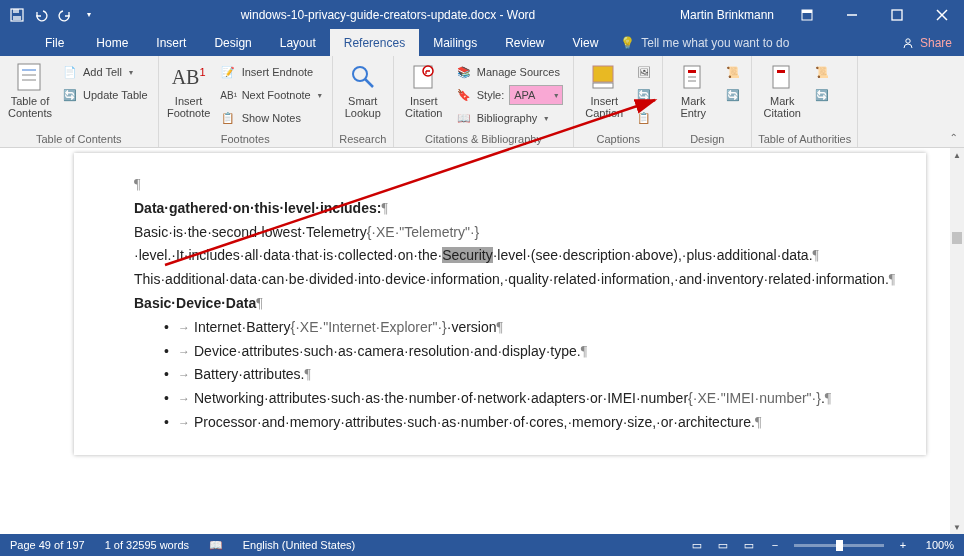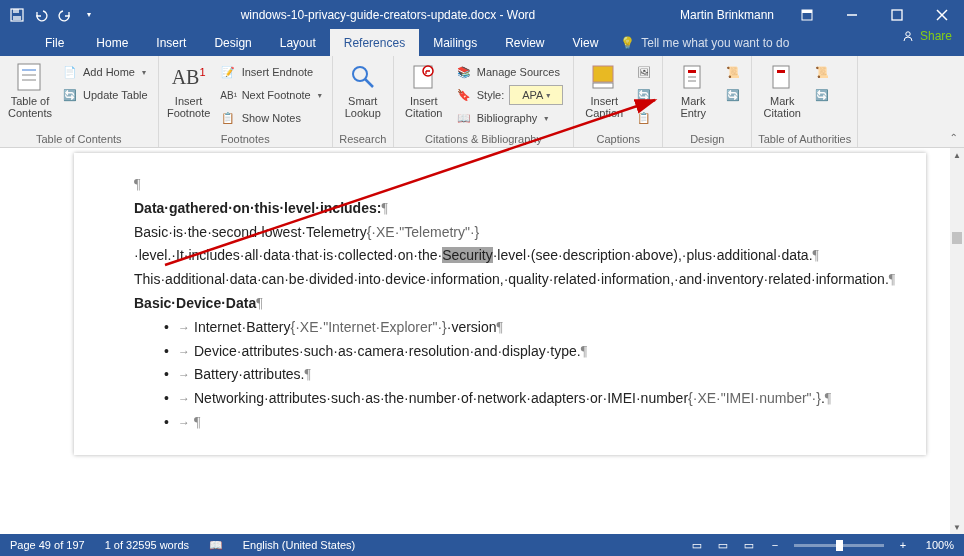--- a/index.html
+++ b/index.html
@@ -11,34 +11,34 @@
 .titlebar .title { flex: 1; text-align: center; white-space: nowrap; }
 .titlebar .user { padding: 0 10px; }
 .titlebar .winbtns { display: flex; }
 .titlebar .winbtns span { width: 45px; height: 29px; display: flex; align-items: center; justify-content: center; cursor: pointer; }
 
 .tabbar { height: 27px; background: #2B579A; color: #fff; display: flex; align-items: stretch; font-size: 12px; padding-left: 27px; }
 .tabbar .tab { padding: 0 14px; display: flex; align-items: center; cursor: pointer; }
 .tabbar .tab.active { background: #F1F1F1; color: #2B579A; }
 .tabbar .tab.file { padding: 0 18px; }
 .tabbar .tell { display: flex; align-items: center; color: rgba(255,255,255,.8); padding: 0 8px; gap: 6px; flex: 1; }
-.tabbar .share { margin-left: auto; padding: 0 12px; display: flex; gap: 5px; color: #84cc16; cursor: pointer; }
+.tabbar .share { margin-left: auto; padding: 0 12px; display: flex; align-items: center; gap: 5px; color: #fca5a5; cursor: pointer; }
 
 .ribbon { height: 92px; background: #F1F1F1; border-bottom: 1px solid #d4d4d4; display: flex; position: relative; font-size: 11px; color: #444; }
 .group { border-right: 1px solid #d9d9d9; padding: 3px 6px 2px; display: flex; flex-direction: column; }
 .group .body { flex: 1; display: flex; align-items: flex-start; gap: 4px; }
 .group .label { text-align: center; color: #666; font-size: 11px; padding-top: 2px; }
 .bigbtn { display: flex; flex-direction: column; align-items: center; justify-content: space-between; width: 48px; padding: 2px 2px 0; cursor: pointer; text-align: center; gap: 2px; }
 .bigbtn .ic { width: 32px; height: 32px; display: flex; align-items: center; justify-content: center; }
 .bigbtn .lbl { line-height: 1.1; }
 .stack { display: flex; flex-direction: column; gap: 1px; padding-top: 2px; }
 .smallbtn { display: flex; align-items: center; gap: 5px; padding: 1px 4px; cursor: pointer; white-space: nowrap; height: 22px; }
 .smallbtn .ic { width: 16px; height: 16px; display: flex; align-items: center; justify-content: center; }
 .dd { font-size: 8px; color: #666; padding-left: 2px; }
-.styleselect { width: 54px; height: 20px; border: 1px solid #ababab; background: #fef9c3; font-size: 11px; padding: 0 12px; display: flex; align-items: center; justify-content: space-between; }
+.styleselect { width: 54px; height: 20px; border: 1px solid #ababab; background: #f9a8d4; font-size: 11px; padding: 0 4px; display: flex; align-items: center; justify-content: space-between; }
 
 svg { display: block; }
 .collapse { position: absolute; right: 6px; bottom: 4px; font-size: 10px; color: #666; cursor: pointer; }
 
 .doc { position: absolute; top: 148px; left: 0; right: 14px; bottom: 22px; background: #fff; overflow: hidden; }
 .page { position: absolute; left: 74px; top: 5px; right: 24px; background: #fff; box-shadow: 0 0 4px rgba(0,0,0,.3); padding: 20px 60px 20px 60px; font-family: Georgia, "Times New Roman", serif; font-size: 14px; color: #222; line-height: 1.7; }
 .page .pmark::after { content: "¶"; color: #888; font-family: "Segoe UI"; }
 .page .dots { letter-spacing: 0; }
 .page b { font-weight: bold; }
 .highlight { background: #a3a3a3; }
@@ -150,21 +150,21 @@
               <line x1="7" y1="13" x2="21" y2="13" stroke="#888"></line>
               <line x1="7" y1="18" x2="21" y2="18" stroke="#888"></line>
             </svg>
           </div>
         <div class="lbl" style="white-space:pre-line;">Table of
 Contents</div>
       </div>
       <div class="stack">
         <div class="smallbtn">
             <span class="ic">📄</span>
-            <span>Add Home</span>
+            <span>Add Tell</span>
             <span class="dd">▾</span>
           </div>
         <div class="smallbtn">
             <span class="ic">🔄</span>
             <span>Update Table</span>
           </div>
       </div>
     </div>
     <div class="label">Table of Contents</div>
   </div>
@@ -334,21 +334,21 @@
     <p class="pmark"></p>
     <p><b><span class="dots">Data·gathered·on·this·level·includes:</span></b><span class="pmark"></span></p>
     <p><span class="dots">Basic·is·the·second-lowest·Telemetry</span><span class="xe">{·XE·"Telemetry"·}</span><span class="dots">·level.·It·includes·all·data·that·is·collected·on·the·</span><span class="highlight">Security</span><span class="dots">·level·(see·description·above),·plus·additional·data.</span><span class="pmark"></span></p>
     <p><span class="dots">This·additional·data·can·be·divided·into·device·information,·quality·related·information,·and·inventory·related·information.</span><span class="pmark"></span></p>
     <p><b><span class="dots">Basic·Device·Data</span></b><span class="pmark"></span></p>
     <ul class="ul">
       <li><span class="arrow">→</span><span class="dots">Internet·Battery</span><span class="xe">{·XE·"Internet·Explorer"·}</span><span class="dots">·version</span><span class="pmark"></span></li>
       <li><span class="arrow">→</span><span class="dots">Device·attributes·such·as·camera·resolution·and·display·type.</span><span class="pmark"></span></li>
       <li><span class="arrow">→</span><span class="dots">Battery·attributes.</span><span class="pmark"></span></li>
       <li><span class="arrow">→</span><span class="dots">Networking·attributes·such·as·the·number·of·network·adapters·or·IMEI·number</span><span class="xe">{·XE·"IMEI·number"·}</span><span class="dots">.</span><span class="pmark"></span></li>
-      <li><span class="arrow">→</span><span class="pmark"></span></li>
+      <li><span class="arrow">→</span><span class="dots">Processor·and·memory·attributes·such·as·number·of·cores,·memory·size,·or·architecture.</span><span class="pmark"></span></li>
     </ul>
   </div>
 </div>
 
 <div class="vscroll">
   <div class="arr up">▲</div>
   <div class="thumb"></div>
   <div class="arr dn">▼</div>
 </div>
 

